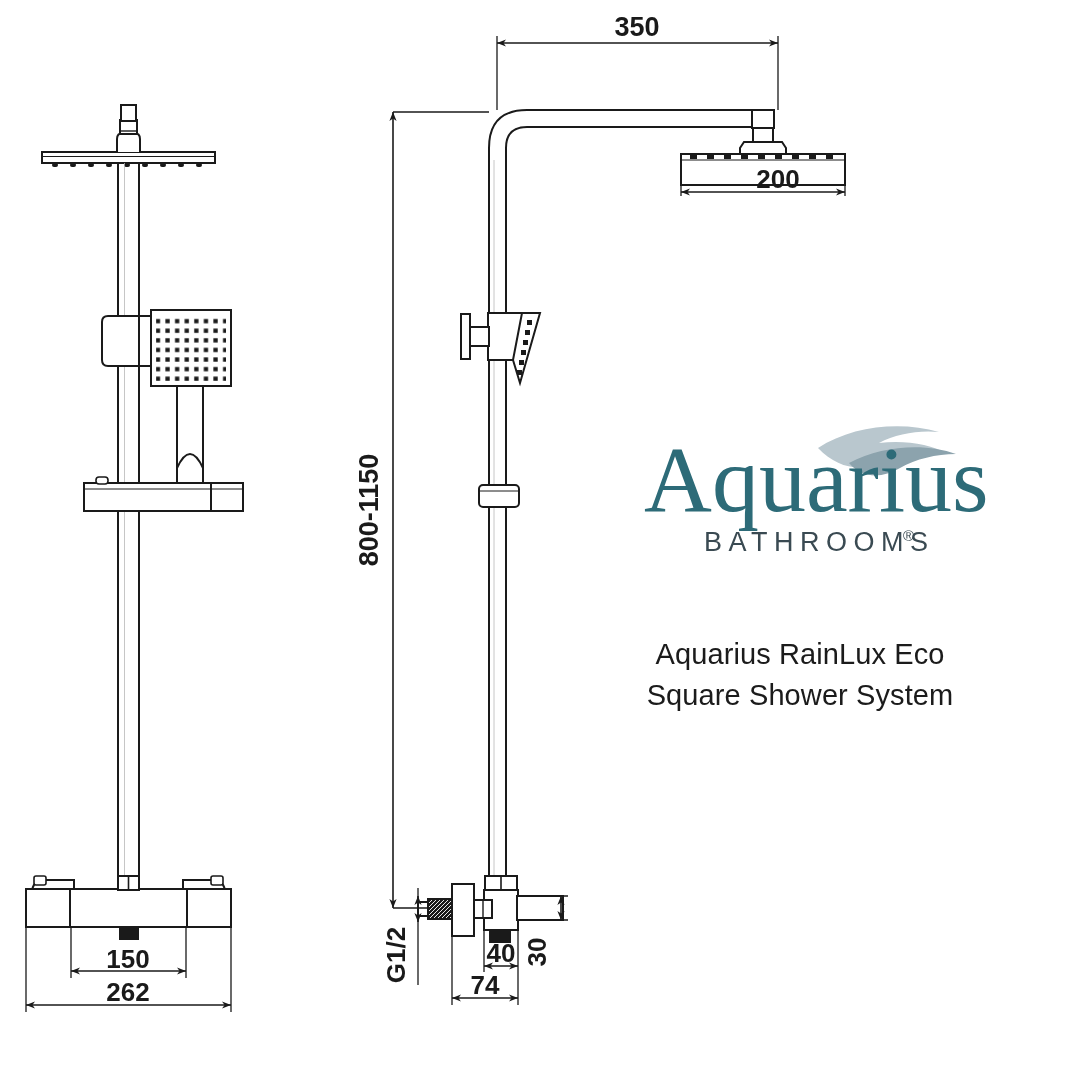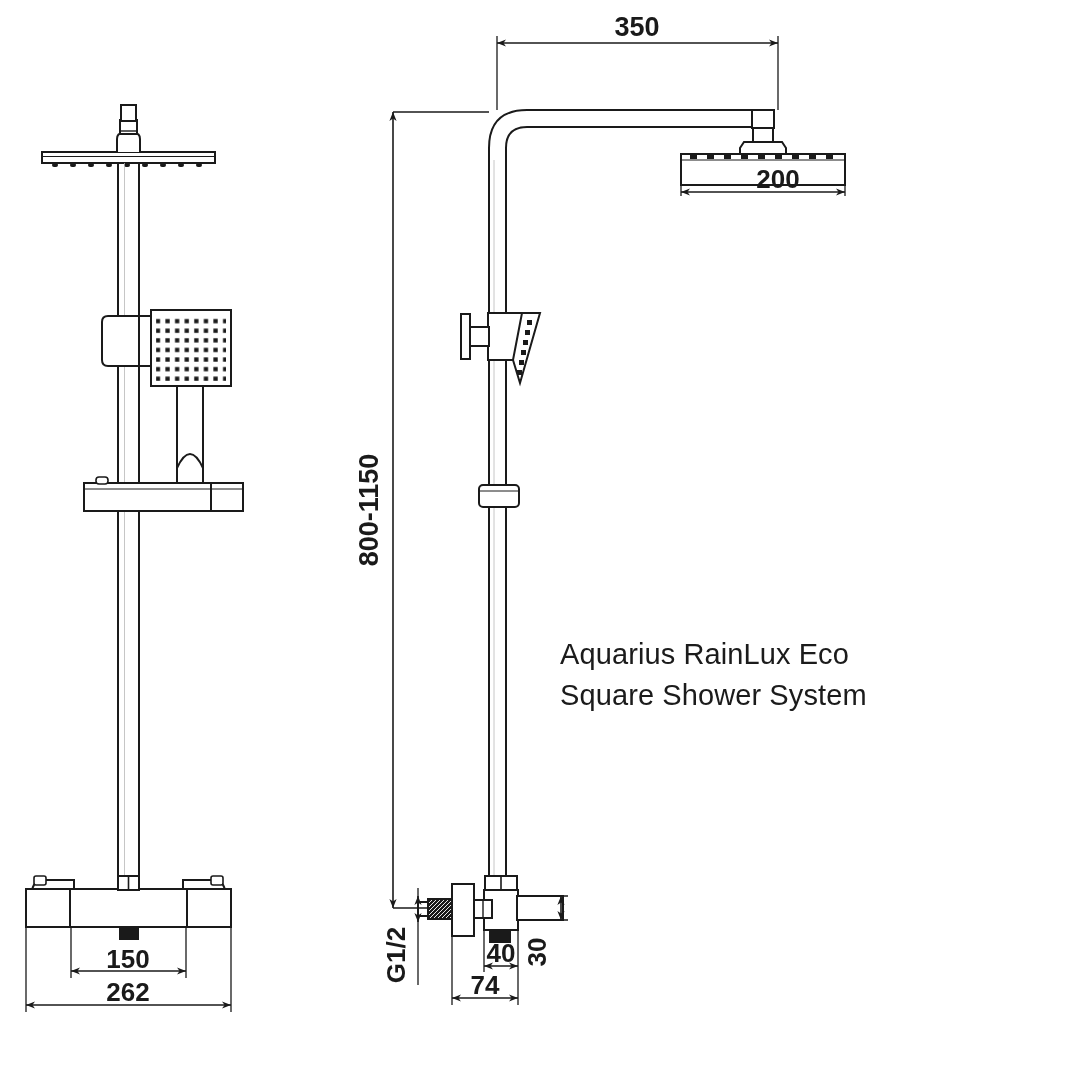--- a/index.html
+++ b/index.html
@@ -29,21 +29,21 @@
     top: 405px;
     width: 420px;
     height: 170px;
   }
   .brand-svg { width: 100%; height: 100%; display: block; }
   .product-name {
     position: absolute;
     left: 560px;
     top: 634px;
     width: 480px;
-    text-align: left;
+    text-align: center;
     font-family: "Liberation Sans", sans-serif;
     font-size: 29px;
     line-height: 41px;
     color: #1b1b1b;
     letter-spacing: 0.1px;
     white-space: pre-line;
   }
 </style>
 </head>
 <body>
@@ -259,17 +259,28 @@
         <g>
           <line x1="517" y1="896" x2="568" y2="896" stroke-width="1.3"></line>
           <line x1="517" y1="920" x2="568" y2="920" stroke-width="1.3"></line>
           <line x1="561" y1="896" x2="561" y2="920" stroke-width="1.6" marker-start="url(#arrowStart)" marker-end="url(#arrowEnd)"></line>
           <text x="546" y="952" text-anchor="middle" transform="rotate(-90 546 952)" font-family="Liberation Sans, sans-serif" font-size="26" font-weight="bold" fill="#1a1a1a" stroke="none">30</text>
         </g>
       </g>
     </g>
   </svg>
 
+  <div class="brand-block">
+    <svg class="brand-svg" viewBox="0 0 420 170" xmlns="http://www.w3.org/2000/svg">
+      <g>
+        <path d="M218,43 C252,21 300,16 339,27 C318,25 296,29 279,38 C305,35 330,39 348,49 C325,44 301,47 282,57 C262,67 238,64 218,43 Z" fill="#b9c7ce"></path>
+        <path d="M249,58 C283,40 326,38 356,49 C336,49 316,54 300,63 C281,74 262,73 249,58 Z" fill="#8ca3ad"></path>
+      </g>
+      <text x="44" y="106" font-family="Liberation Serif, serif" font-size="94" fill="#2d6b78" stroke="none">Aquarius</text>
+      <text x="104" y="146" font-family="Liberation Sans, sans-serif" font-size="27" letter-spacing="6.5" fill="#3a4a52" stroke="none">BATHROOMS</text>
+      <text x="303" y="136" font-family="Liberation Sans, sans-serif" font-size="15" fill="#3a4a52" stroke="none">®</text>
+    </svg>
+  </div>
 
   <div class="product-name">Aquarius RainLux Eco
 Square Shower System</div>
 
 </div>
 
 </body></html>

